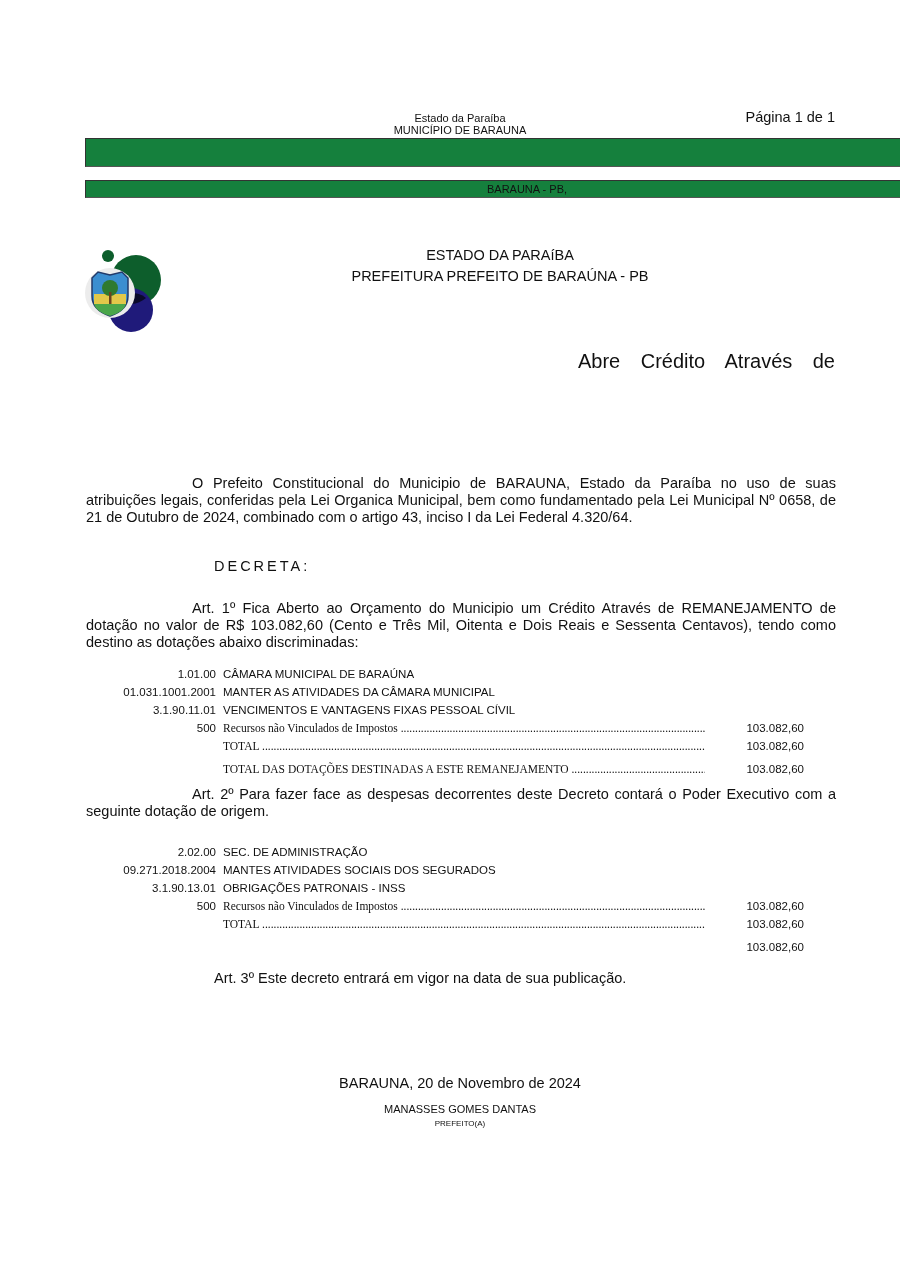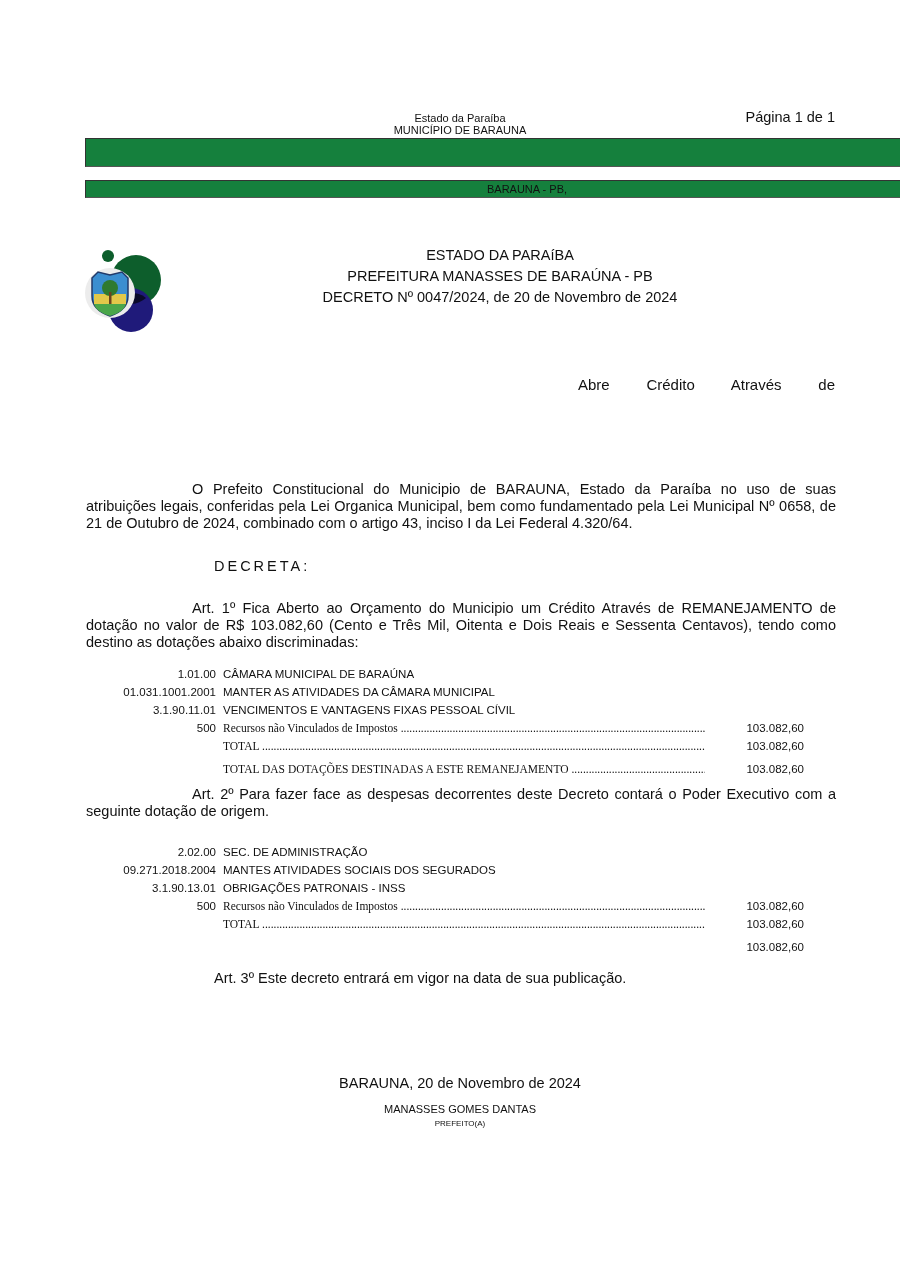--- a/index.html
+++ b/index.html
@@ -13,29 +13,29 @@
   .bar {
     left: 85px; width: 884px; background: #15803d;
     border: 1px solid #333; border-right-color: #777; border-bottom-color: #555;
     box-sizing: border-box;
   }
   .bar1 { top: 138px; height: 29px; }
   .bar2 { top: 180px; height: 18px; text-align: center; font-size: 11px; line-height: 17px; }
   .logo { left: 84px; top: 248px; width: 84px; height: 86px; }
   .title-block { left: 270px; width: 460px; top: 245px; text-align: center; font-size: 14.5px; line-height: 21px; }
   .ementa {
-    left: 578px; width: 257px; top: 376px; font-size: 15px; line-height: 17px;
+    left: 578px; width: 257px; top: 353px; font-size: 20px; line-height: 17px;
     text-align: justify; text-align-last: left;
   }
   .ementa .first { text-align-last: justify; display: block; }
   .para {
     left: 86px; width: 750px; font-size: 14.5px; line-height: 17px; text-align: justify;
   }
   .para .indent { display: inline-block; width: 106px; }
-  .p1 { top: 475px; margin-top: 6px; }
+  .p1 { top: 475px; }
   .decreta { left: 214px; top: 558px; font-size: 14.5px; letter-spacing: 3px; }
   .p2 { top: 600px; }
   .p3 { top: 786px; }
   .p4 { left: 214px; top: 970px; font-size: 14.5px; }
   .rows { left: 86px; width: 750px; font-size: 11.5px; }
   .row { position: absolute; left: 0; width: 750px; height: 16px; line-height: 16px; white-space: nowrap; }
   .row .code { position: absolute; right: 620px; text-align: right; }
   .row .desc { position: absolute; left: 137px; }
   .row .dotted {
     position: absolute; left: 137px; width: 482px; overflow: hidden; white-space: nowrap; font-family: Liberation Serif, serif;
@@ -71,22 +71,21 @@
     <path d="M8 30 l6 -6 l12 3 l12 -3 l6 6 v18 q0 14 -18 20 q-18 -6 -18 -20z" fill="#3b8ed0" stroke="#223a6a" stroke-width="1.5"></path>
     <rect x="10" y="46" width="32" height="10" fill="#e2c84a"></rect>
     <path d="M10 56 h32 q-2 8 -16 12 q-14 -4 -16 -12z" fill="#4aa64a"></path>
     <circle cx="26" cy="40" r="8" fill="#2f7a2f"></circle>
     <rect x="25" y="44" width="2.5" height="12" fill="#6b4420"></rect>
   </svg>
 </div>
 
 <div class="abs title-block">
   <div>ESTADO  DA PARAíBA</div>
-  <div>PREFEITURA MANASSES DE BARAÚNA - PB</div>
-  <div>DECRETO Nº 0047/2024, de 20 de Novembro de 2024</div>
+  <div>PREFEITURA PREFEITO DE BARAÚNA - PB</div>
 </div>
 
 <div class="abs ementa">
   <span class="first">Abre Crédito Através de</span>
 </div>
 
 <div class="abs para p1">
   <span class="indent"></span><span>O Prefeito Constitucional do Municipio de BARAUNA, Estado da Paraíba no uso de suas atribuições legais, conferidas pela Lei Organica Municipal, bem como fundamentado pela Lei Municipal Nº 0658, de 21 de Outubro de 2024, combinado com o artigo 43, inciso I da Lei Federal 4.320/64.</span>
 </div>
 

